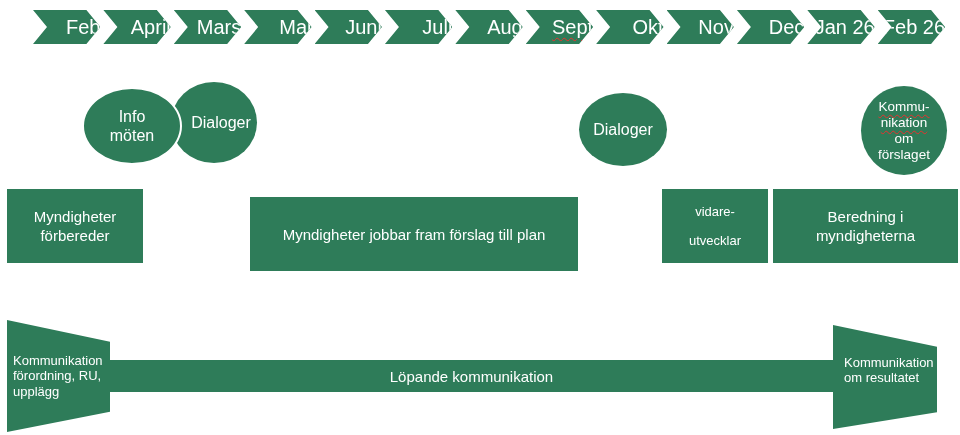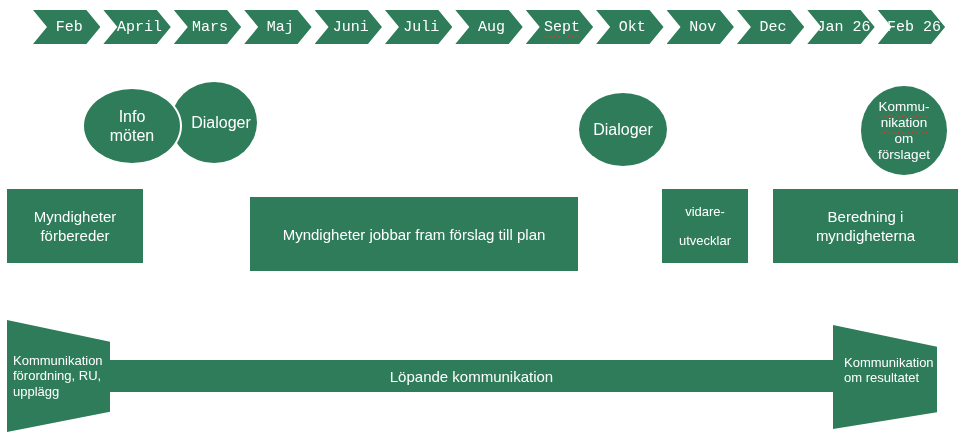--- a/index.html
+++ b/index.html
@@ -8,22 +8,22 @@
   }
   html,body{margin:0;padding:0;background:#fff;}
   body{font-family:"Liberation Sans", sans-serif;}
   .canvas{position:relative;width:960px;height:435px;background:#fff;overflow:hidden;}
 
   
   .chevrons{position:absolute;left:33px;top:10px;width:912px;height:34px;display:flex;gap:3px;}
   .chevron{
     flex:1;background:var(--green);color:var(--white);
     clip-path:polygon(0 0, calc(100% - 14px) 0, 100% 50%, calc(100% - 14px) 100%, 0 100%, 14px 50%);
-    display:flex;align-items:center;justify-content:center;
-    font-size:15px;white-space:nowrap;font-family:Liberation Mono, monospace;
+    display:flex;align-items:center;justify-content:flex-end;
+    font-size:20px;white-space:nowrap;
   }
   .chevron span{padding-left:5px;}
 
   
   .ellipse{
     position:absolute;border-radius:50%;background:var(--green);color:var(--white);
     display:flex;flex-direction:column;align-items:center;justify-content:center;
     text-align:center;box-sizing:border-box;
   }
   .el-dialoger1{left:171px;top:82px;width:86px;height:81px;z-index:1;font-size:16px;}
@@ -35,21 +35,21 @@
   .el-kommu span{display:block;}
 
   
   .rect{
     position:absolute;top:189px;height:74px;background:var(--green);color:var(--white);
     display:flex;flex-direction:column;align-items:center;justify-content:center;
     text-align:center;font-size:15px;line-height:19px;box-sizing:border-box;
   }
   .r-forbereder{left:7px;width:136px;padding:0 12px;}
   .r-jobbar{left:250px;width:328px;margin-top:8px;}
-  .r-vidare{left:662px;width:86px;font-size:13px;line-height:15.5px;gap:14px;}
+  .r-vidare{left:662px;width:106px;font-size:13px;line-height:15.5px;gap:14px;}
   .r-vidare span{display:block;}
   .r-beredning{left:773px;width:185px;padding:0 42px;}
 
   
   .trap{
     position:absolute;background:var(--green);color:var(--white);
     display:flex;flex-direction:column;justify-content:center;
     box-sizing:border-box;font-size:13px;line-height:15.5px;text-align:left;
   }
   .trap span{display:block;}

